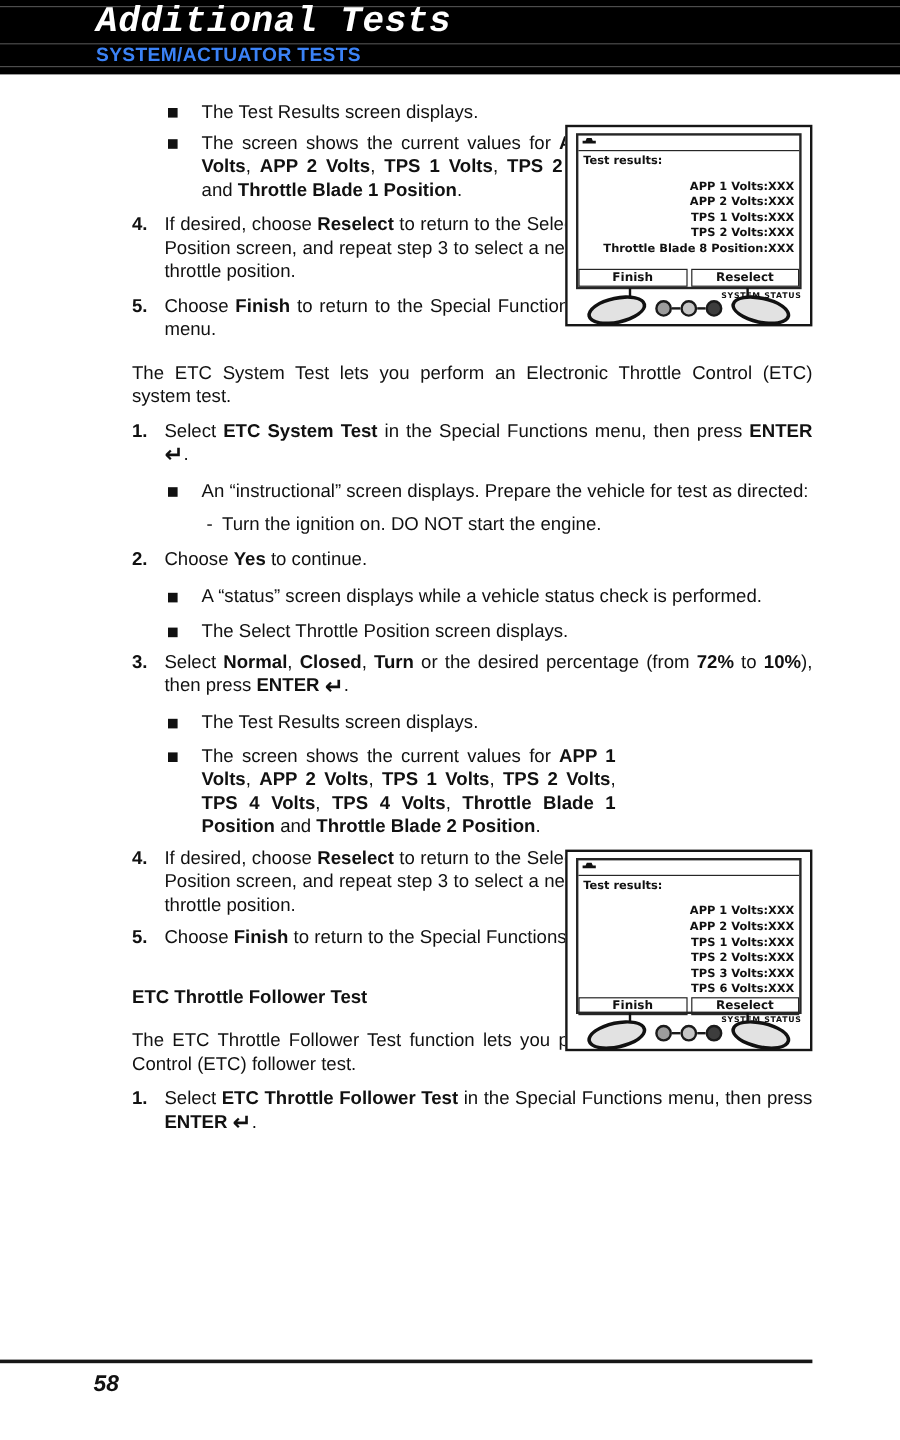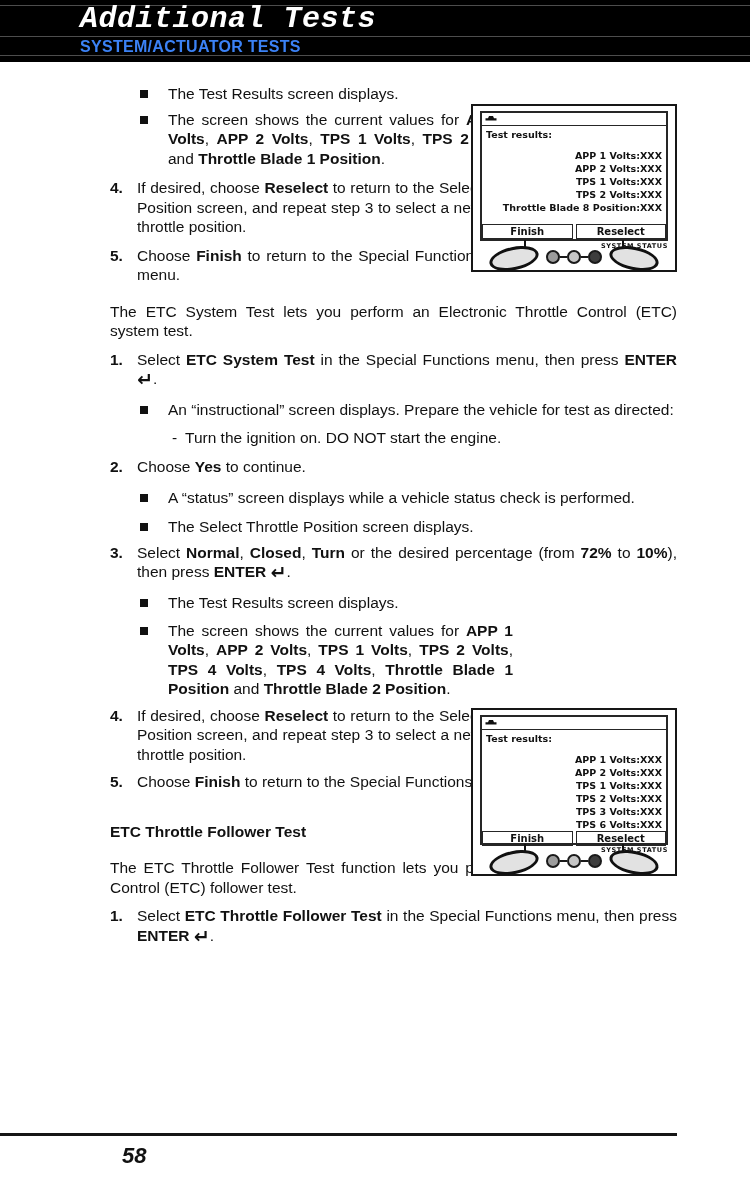--- a/index.html
+++ b/index.html
@@ -59,22 +59,22 @@
         display:flex;align-items:center;}
   .led{width:10px;height:10px;border-radius:50%;border:2px solid #1a1a1a;}
   .lk{width:7px;height:2px;background:#1a1a1a;}
   .ovalbtn{position:absolute;top:6px;width:44px;height:17px;border:3px solid #111;
            border-radius:50%;background:#e2e2e2;}
   .ovalbtn.left{left:9px;transform:rotate(-12deg);}
   .ovalbtn.right{right:9px;transform:rotate(12deg);}
 
   
   .frule{position:absolute;left:0;top:1133px;width:677px;height:3px;background:#161616;}
-  .pagenum{position:absolute;left:78px;top:1143px;font-size:22px;font-weight:bold;
-           font-style:italic;margin-left:44px;}
+  .pagenum{position:absolute;left:78px;top:1143px;font-size:19px;font-weight:bold;
+           font-style:italic;}
 </style>
 </head>
 <body>
 
 <div class="page">
 
   <div class="hdr">
     <div class="hline hl1"></div>
     <div class="hdr-title">Additional Tests</div>
     <div class="hline hl2"></div>

